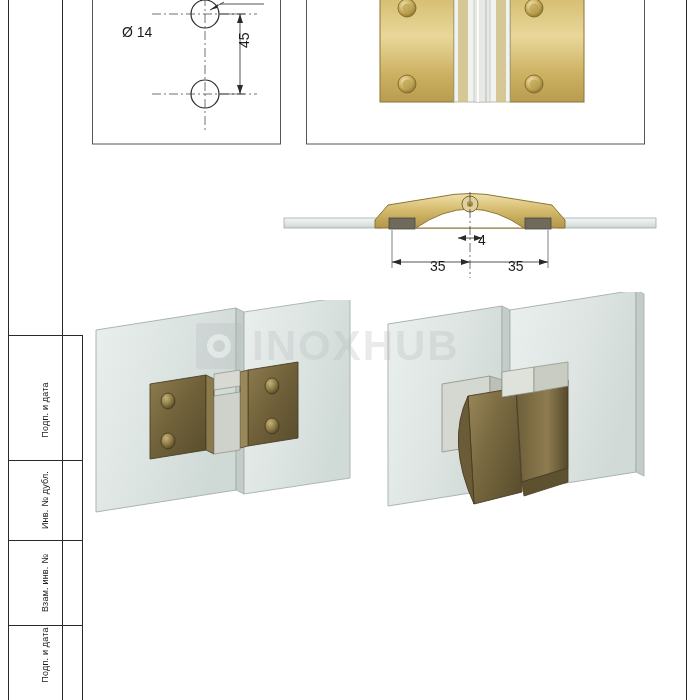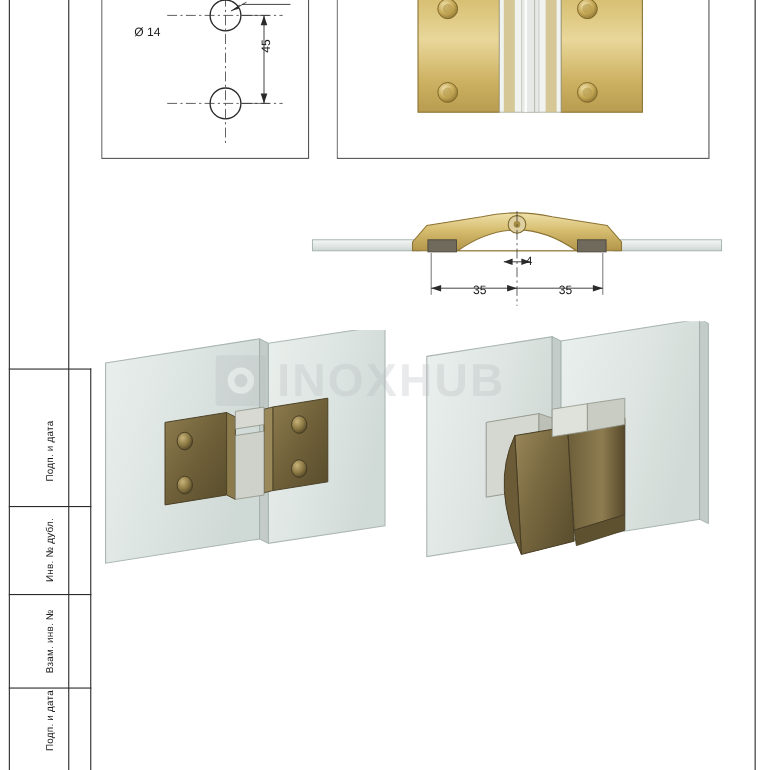--- a/index.html
+++ b/index.html
@@ -58,21 +58,21 @@
   .wm-mark:after{
     content:"";position:absolute;left:17px;top:17px;width:12px;height:12px;
     border-radius:50%;background:#b9bcc0;
   }
   .wm-text{
     font-size:42px;font-weight:bold;color:#b9bcc0;letter-spacing:2px;
     font-family:"Liberation Sans", sans-serif;
     text-align:right;
   }
 
-  .dim-text{position:absolute;font-size:11px;color:#1b1b1b;font-family:"Liberation Sans", sans-serif;}
+  .dim-text{position:absolute;font-size:14px;color:#1b1b1b;font-family:"Liberation Sans", sans-serif;}
 </style>
 </head>
 <body>
 
 <div class="stage">
 
   <div class="frame-line v-left-outer"></div>
   <div class="frame-line v-left-inner"></div>
   <div class="frame-line v-left-inner2"></div>
   <div class="frame-line v-right"></div>

